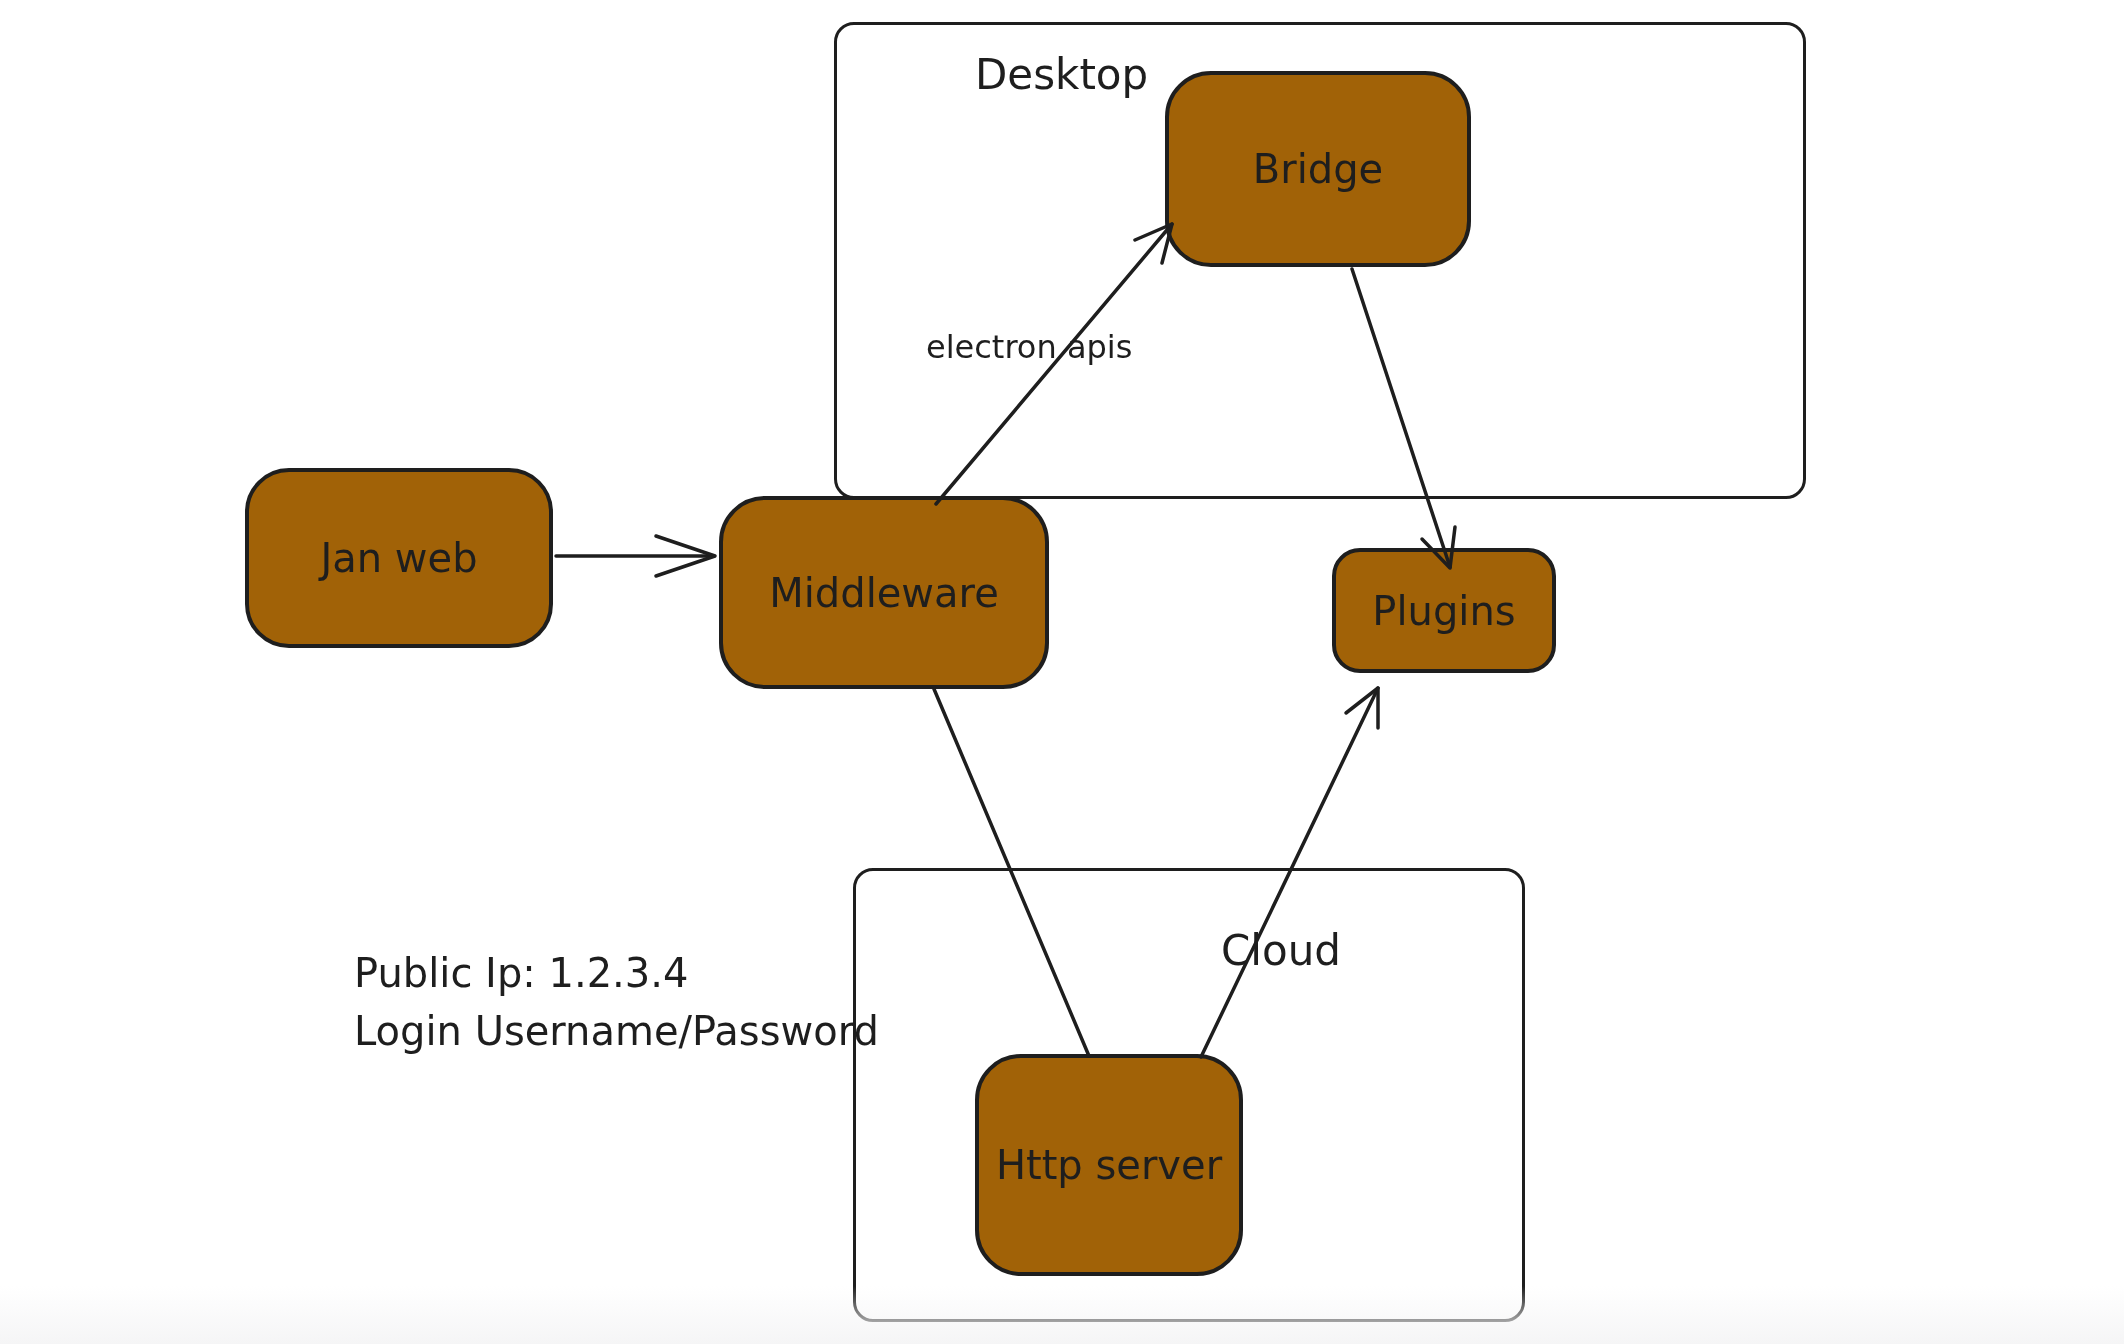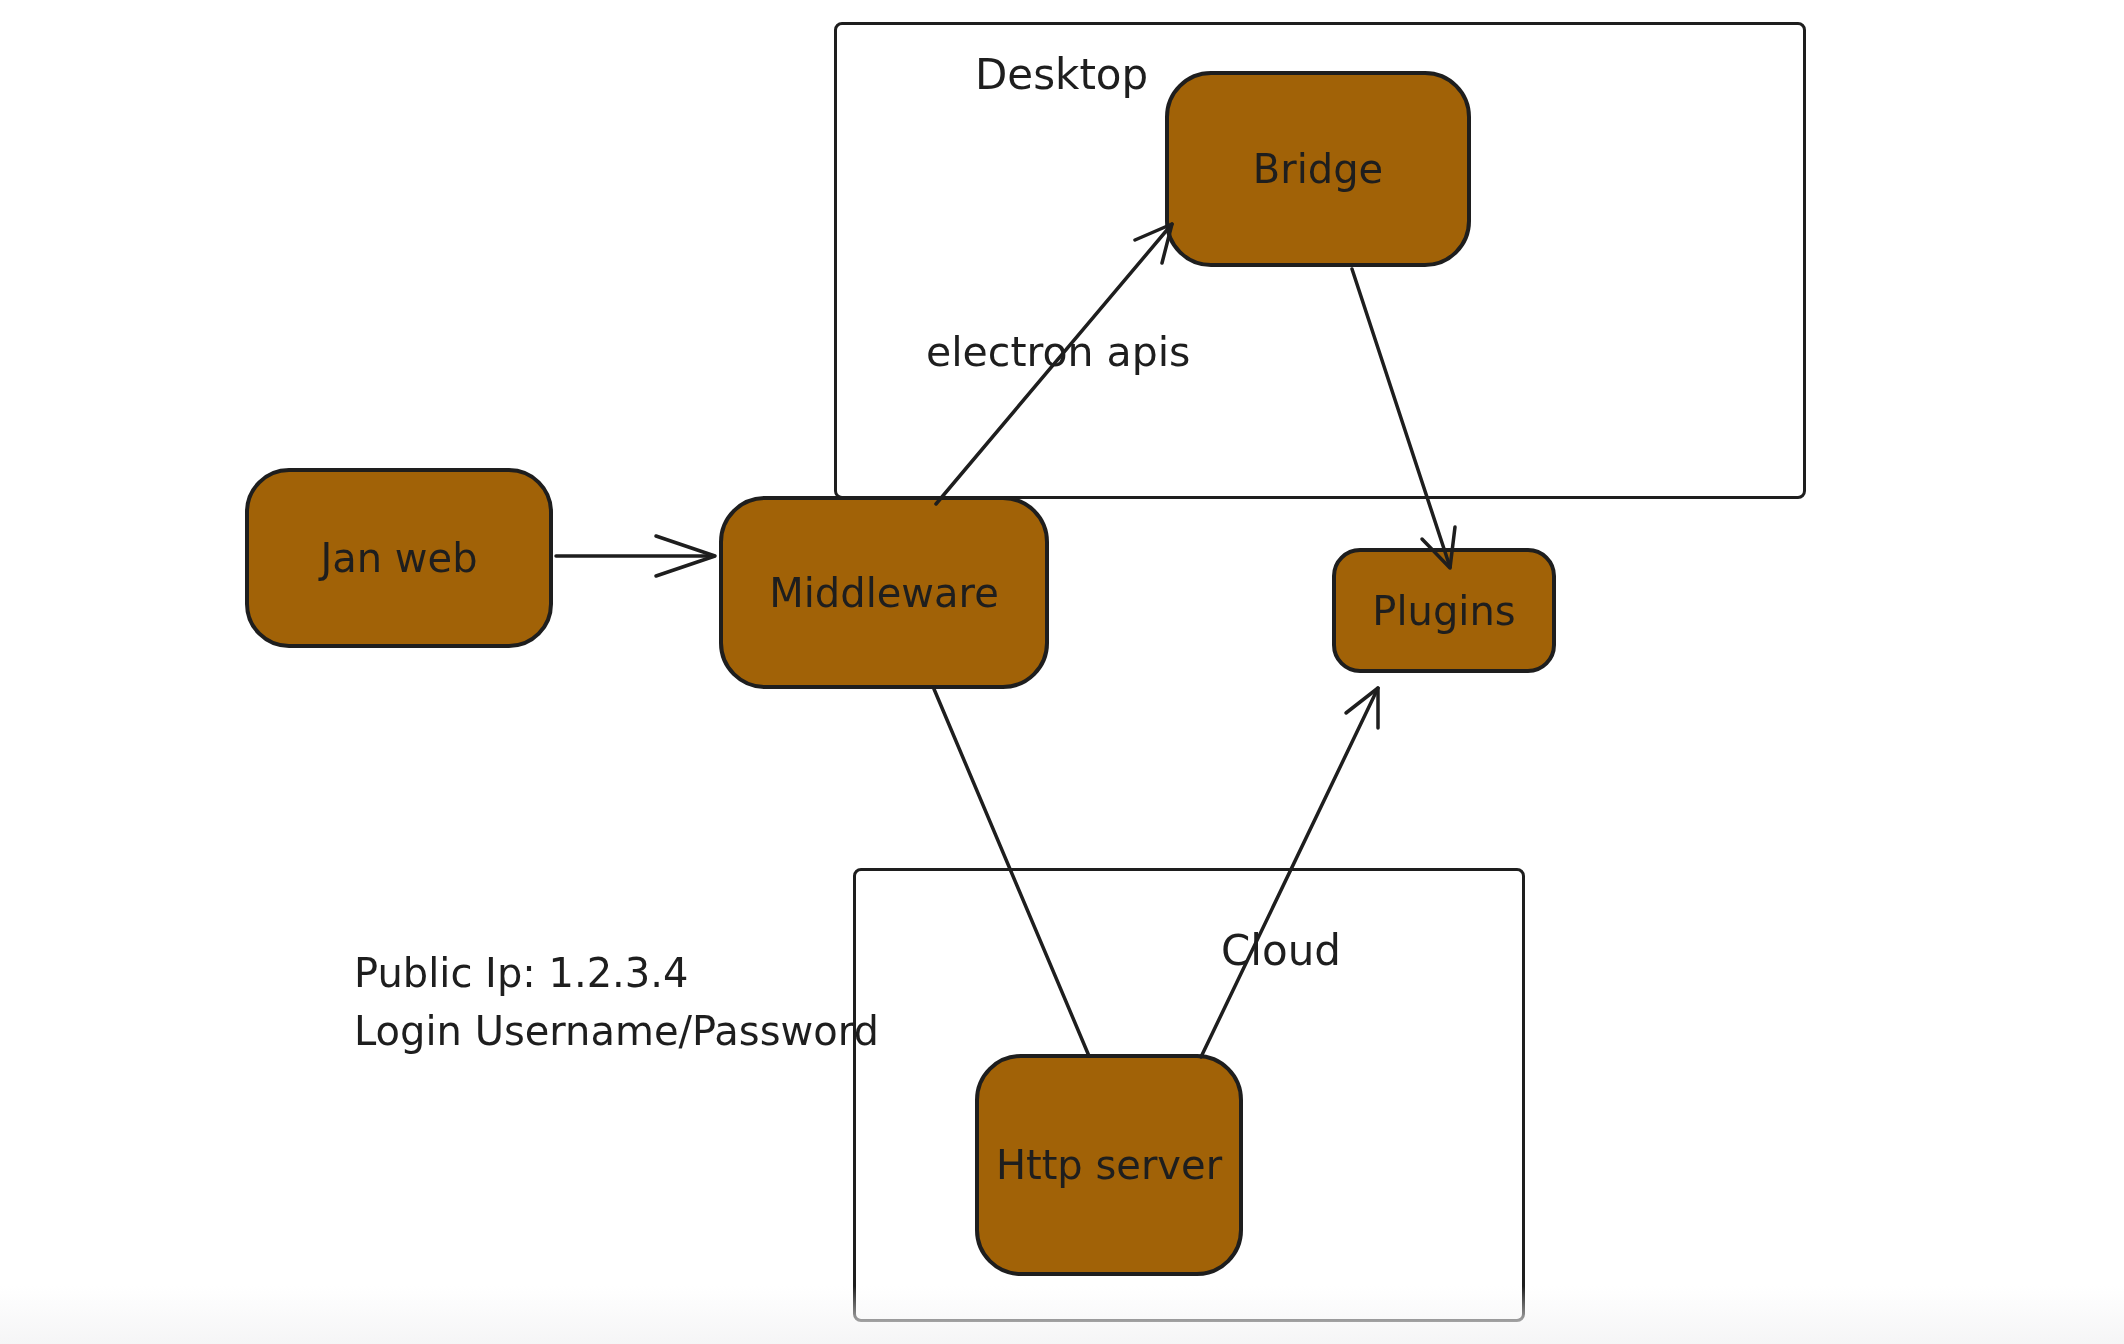--- a/index.html
+++ b/index.html
@@ -11,39 +11,39 @@
   html,body{margin:0;padding:0;background:var(--background);}
   .stage{
     position:relative;width:2124px;height:1344px;overflow:hidden;
     background:var(--background);
     font-family:"DejaVu Sans","Liberation Sans",sans-serif;
     color:var(--text);
   }
   .stage *{box-sizing:border-box;}
   
   .container{
-    position:absolute;border:3.5px solid var(--stroke);border-radius:8px;
+    position:absolute;border:3.5px solid var(--stroke);border-radius:20px;
     background:transparent;
   }
   .container-label{
     position:absolute;font-size:42px;line-height:1.15;white-space:nowrap;
   }
   
   .node{
     position:absolute;background:#a16207;border:4px solid var(--stroke);
     display:flex;align-items:center;justify-content:center;
     font-size:40px;white-space:nowrap;
   }
   .node span{display:block;}
   
   .edges{position:absolute;left:0;top:0;width:2124px;height:1344px;}
   .edge-line{stroke:var(--stroke);stroke-width:3.5;fill:none;stroke-linecap:round;stroke-linejoin:round;}
   
   .floating-label{
-    position:absolute;font-size:41px;line-height:1.2;white-space:nowrap;
+    position:absolute;font-size:32px;line-height:1.2;white-space:nowrap;
   }
   .annotation{
     position:absolute;font-size:40px;line-height:58px;white-space:nowrap;
   }
   .bottom-fade{
     position:absolute;left:0;right:0;bottom:0;height:58px;
     background:linear-gradient(to bottom, rgba(245,245,246,0), var(--bottom-fade));
   }
 </style>
 </head>

